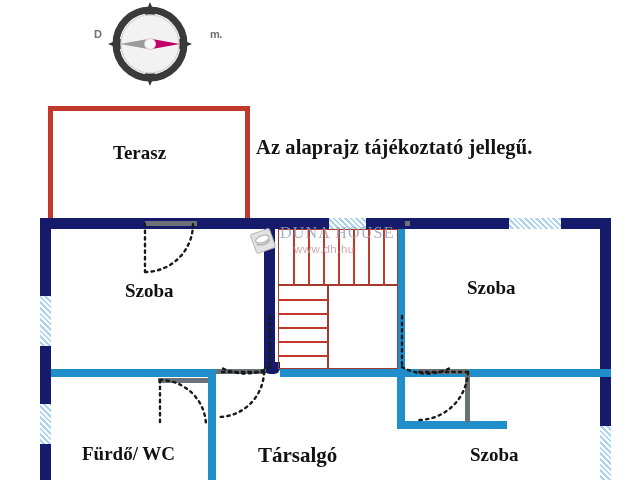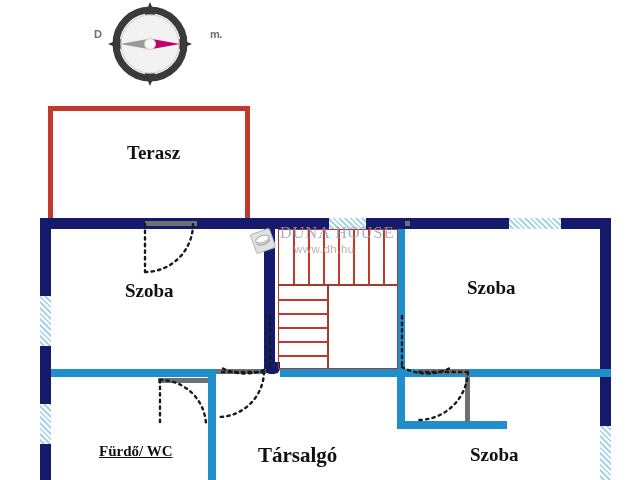--- a/index.html
+++ b/index.html
@@ -63,25 +63,25 @@
     border-bottom: 0;
     box-sizing: border-box;
   }
   .room-label {
     position: absolute;
     font-family: "Liberation Serif", serif;
     font-weight: bold;
     color: #111111;
     white-space: nowrap;
   }
-  .label-terasz { left: 127px; top: 142px; font-size: 19px; }
+  .label-terasz { left: 113px; top: 142px; font-size: 19px; }
   .label-szoba-1 { left: 125px; top: 280px; font-size: 19px; }
   .label-szoba-2 { left: 467px; top: 277px; font-size: 19px; }
   .label-szoba-3 { left: 470px; top: 444px; font-size: 19px; }
-  .label-furdo  { left: 99px;  top: 443px; font-size: 15px; text-decoration: underline; }
+  .label-furdo  { left: 82px;  top: 443px; font-size: 19px; }
   .label-tarsalgo { left: 258px; top: 443px; font-size: 21px; }
 
   
   .wall {
     position: absolute;
     background: #151a6a;
   }
   .wall-light {
     position: absolute;
     background: #1f8ecb;
@@ -172,20 +172,21 @@
       <circle cx="42" cy="42" r="29" fill="#f2f2f2" stroke="#d8d8d8" stroke-width="1.5"></circle>
 
       <polygon points="12,42 40,37 40,47" fill="#9a9a9a"></polygon>
       <polygon points="72,42 44,37 44,47" fill="#c2006b"></polygon>
       <circle cx="42" cy="42" r="5.5" fill="#f7f7f7" stroke="#cfcfcf" stroke-width="1"></circle>
     </svg>
   </div>
   <div class="compass-letter west">D</div>
   <div class="compass-letter east">m.</div>
 
+  <div class="plan-title">Az alaprajz tájékoztató jellegű.</div>
 
   <div class="terrace"></div>
   <div class="room-label label-terasz">Terasz</div>
 
   <div class="wall" style="left:40px; top:218px; width:289px; height:11px;"></div>
 
   <div class="window" style="left:329px; top:218px; width:37px; height:11px;"></div>
 
   <div class="wall" style="left:366px; top:218px; width:143px; height:11px;"></div>
 

